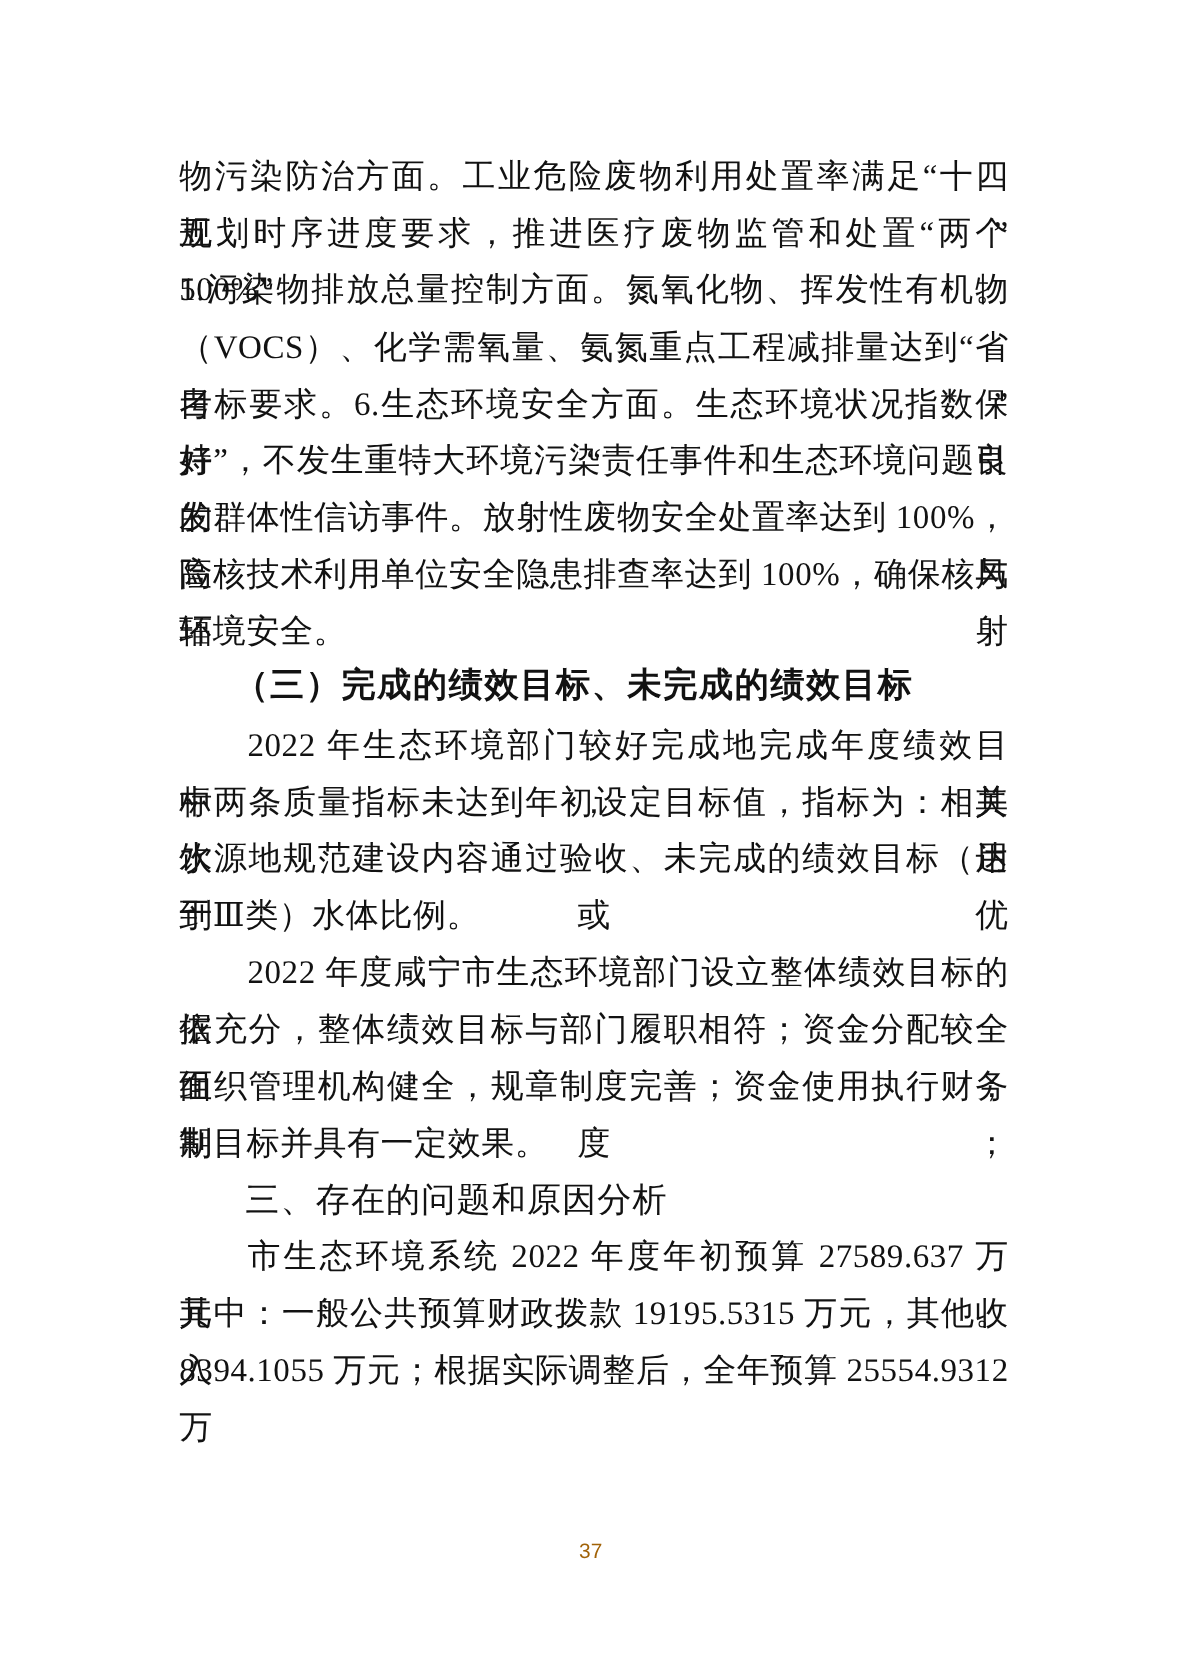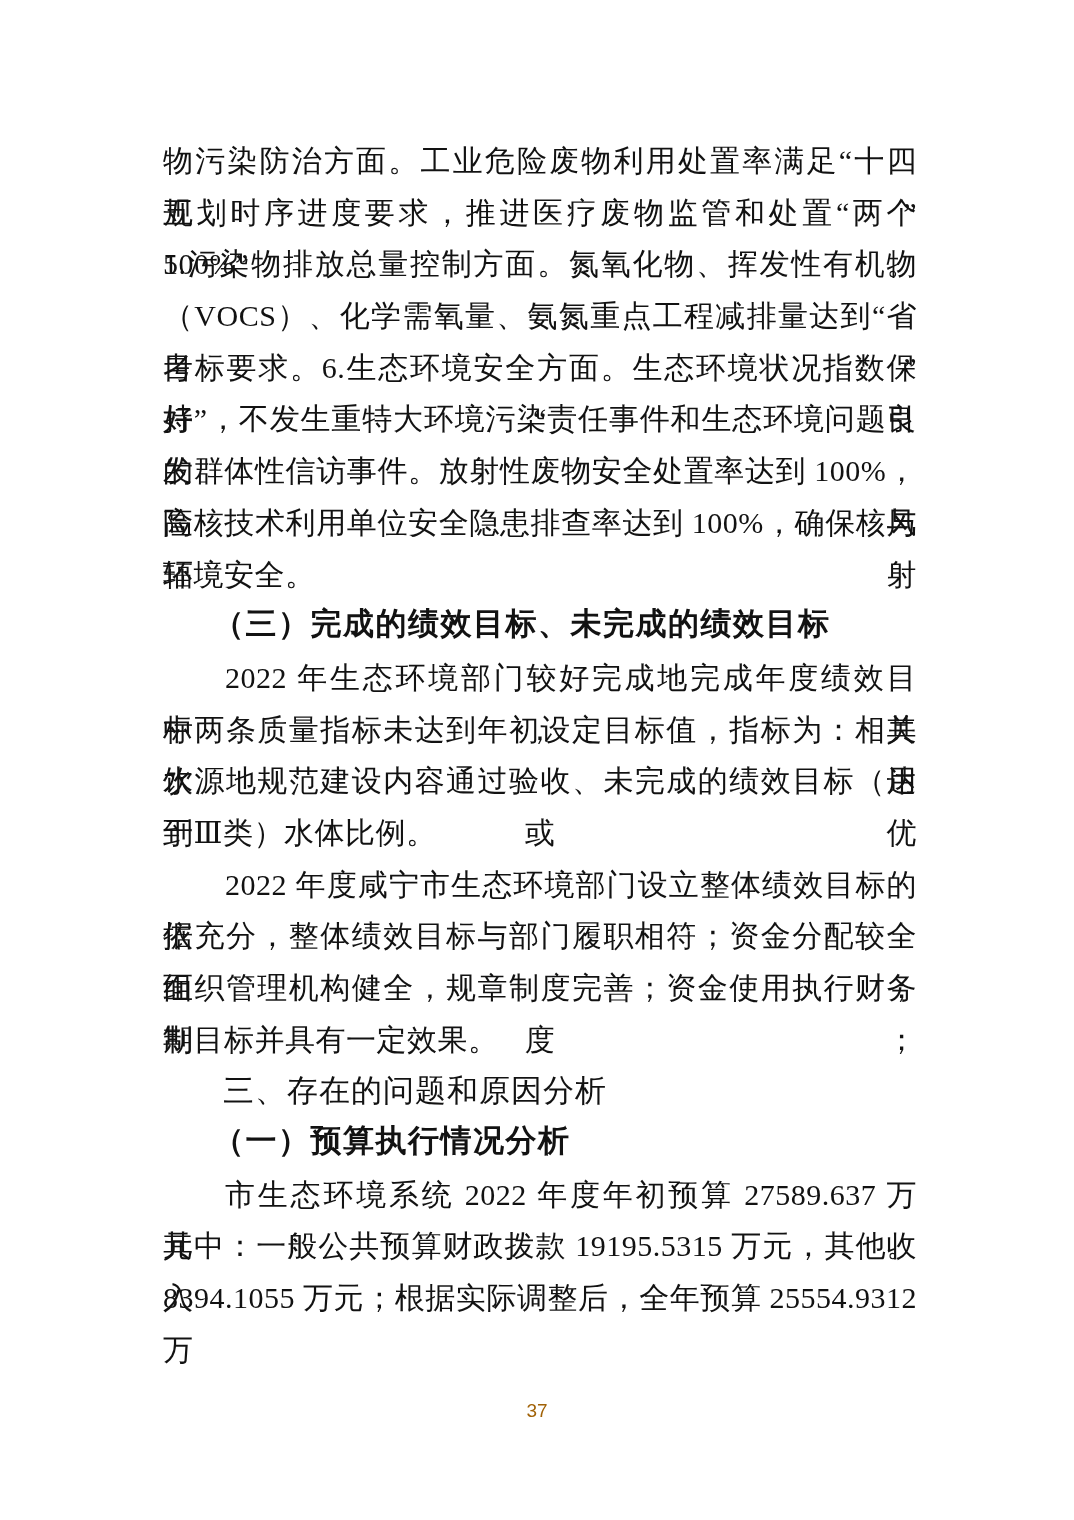--- a/index.html
+++ b/index.html
@@ -91,21 +91,20 @@
     <div class="line fill">中两条质量指标未达到年初设定目标值，指标为：相关饮用</div>
     <div class="line fill">水源地规范建设内容通过验收、未完成的绩效目标（达到或优</div>
     <div class="line">于Ⅲ类）水体比例。</div>
 
     <div class="line fill indent">2022 年度咸宁市生态环境部门设立整体绩效目标的依</div>
     <div class="line fill">据充分，整体绩效目标与部门履职相符；资金分配较全面；</div>
     <div class="line fill">组织管理机构健全，规章制度完善；资金使用执行财务制度；</div>
     <div class="line">期目标并具有一定效果。</div>
 
     <div class="line h-hei">三、存在的问题和原因分析</div>
-    <div class="line h-kai">（一）预算执行情况分析</div>
 
     <div class="line fill indent">市生态环境系统 2022 年度年初预算 27589.637 万元。</div>
     <div class="line fill">其中：一般公共预算财政拨款 19195.5315 万元，其他收入</div>
     <div class="line fill">8394.1055 万元；根据实际调整后，全年预算 25554.9312 万</div>
 
   </div>
 
   <div class="page-number">37</div>
 </div>
 

